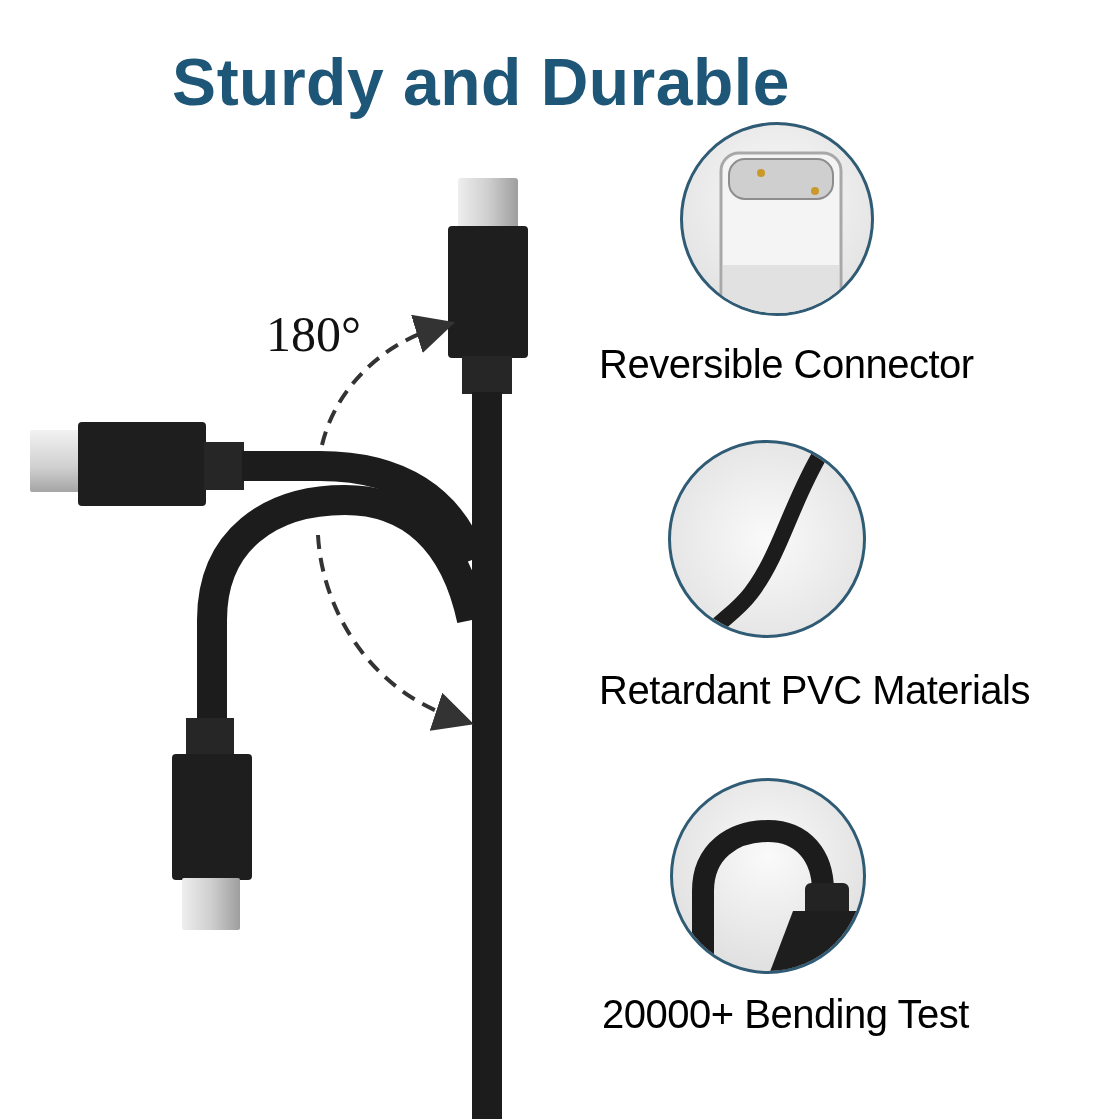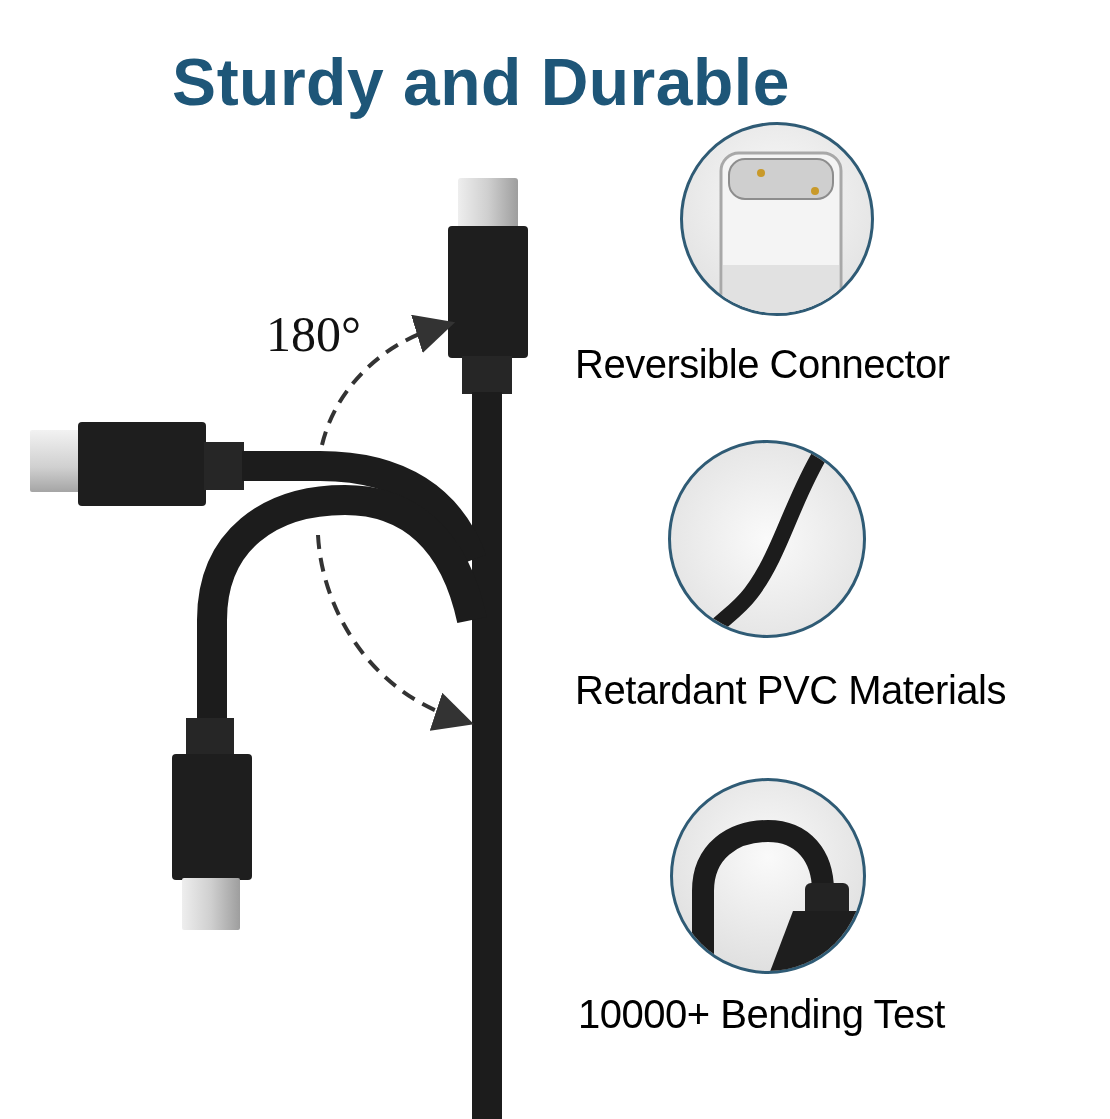--- a/index.html
+++ b/index.html
@@ -1,19 +1,19 @@
 <!DOCTYPE html>
 <html><head>
 <meta charset="utf-8">
 <style>
   html, body { margin:0; padding:0; background:#ffffff; }
   body { width:1110px; height:1119px; position:relative; overflow:hidden; font-family:"Liberation Sans", sans-serif; }
   .title { position:absolute; left:0; width:962px; top:22px; text-align:center; font-family:"Liberation Sans", sans-serif; font-weight:bold; font-size:66px; color:#1e5678; letter-spacing:0.5px; line-height:80px;margin-top:20px; }
   .angle-label { position:absolute; left:266px; top:304px; font-family:"Liberation Serif", "DejaVu Serif", serif; font-size:50px; color:#111; line-height:60px; }
-  .feature-label { position:absolute; font-family:"Liberation Sans", sans-serif; font-size:40px; color:#000; line-height:48px; white-space:nowrap; letter-spacing:-0.5px; }
+  .feature-label { position:absolute; font-family:"Liberation Sans", sans-serif; font-size:40px; color:#000; line-height:48px; white-space:nowrap; letter-spacing:-0.5px;margin-left:24px; }
   .circle { position:absolute; border-radius:50%; border:3px solid #2f5b75; overflow:hidden; box-sizing:border-box; }
   svg.art { position:absolute; left:0; top:0; }
 </style>
 </head>
 <body>
 
 <div class="title">Sturdy and Durable</div>
 
 <svg class="art" width="1110" height="1119">
   <defs>
@@ -77,13 +77,13 @@
 </div>
 <div class="feature-label" style="left:575px; top:666px;text-align:right;">Retardant PVC Materials</div>
 
 <div class="circle" style="left:670px; top:778px; width:196px; height:196px; background:radial-gradient(circle at 50% 40%, #fafafa, #d8d8d8);">
   <svg width="196" height="196">
     <path d="M30,196 L30,110 C30,70 60,50 95,50 C130,50 150,75 150,110" stroke="#1c1c1c" stroke-width="22" fill="none"></path>
     <rect x="132" y="102" width="44" height="40" rx="6" fill="#232323"></rect>
     <path d="M95,196 L120,130 L196,130 L196,196 Z" fill="#1e1e1e"></path>
   </svg>
 </div>
-<div class="feature-label" style="left:578px; top:990px;">10000+ Bending Test</div>
+<div class="feature-label" style="left:578px; top:990px;">20000+ Bending Test</div>
 
 </body></html>

